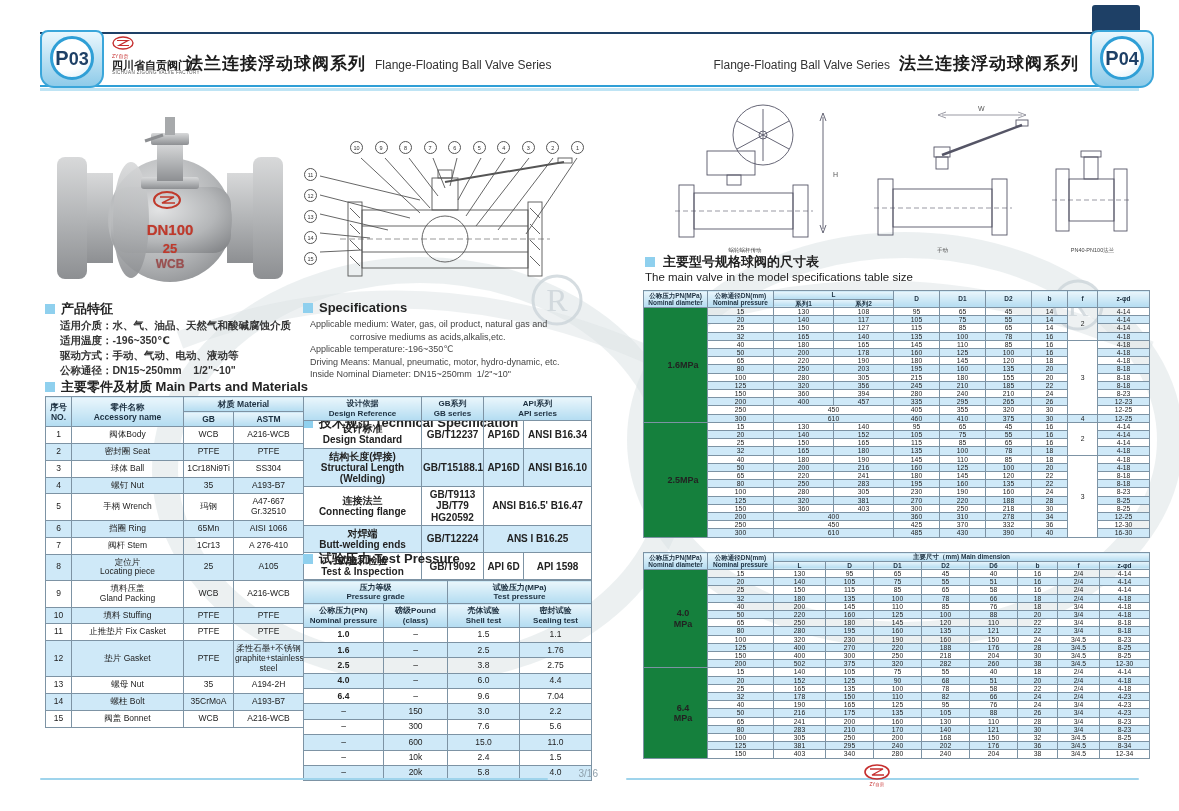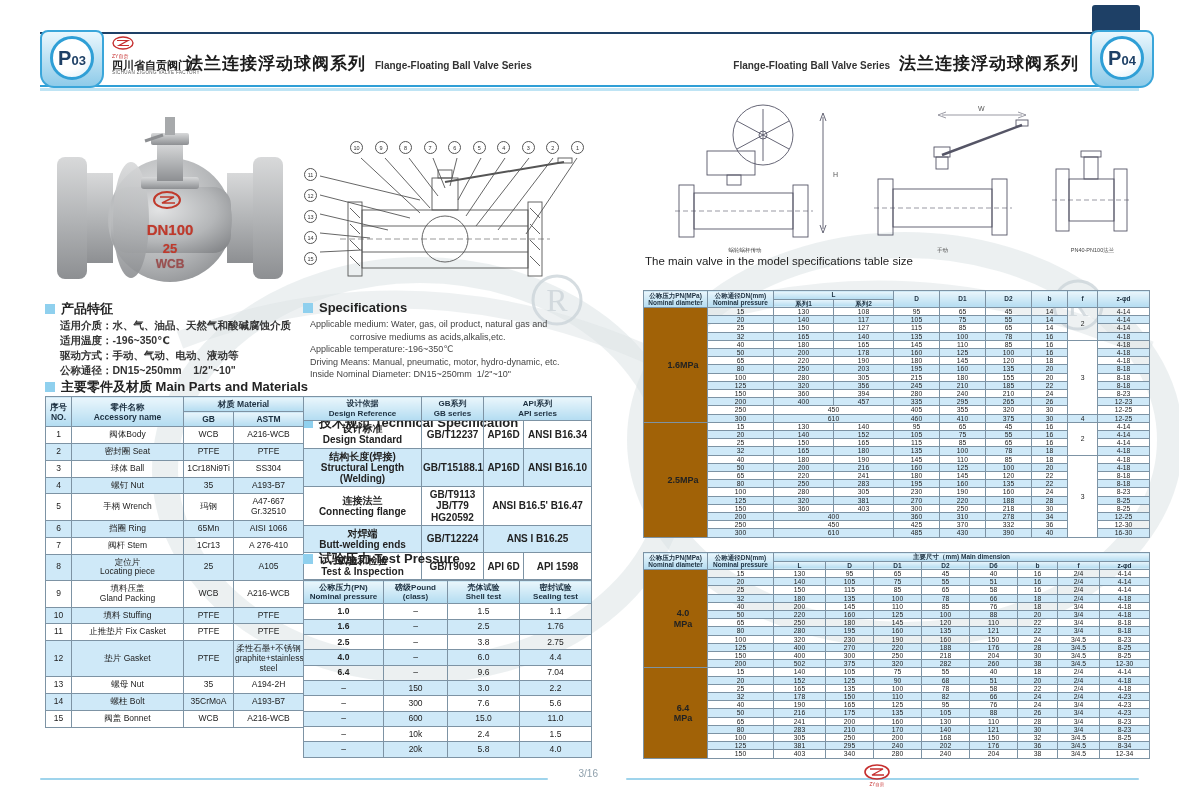--- a/index.html
+++ b/index.html
@@ -9,46 +9,46 @@
   .line{position:absolute;pointer-events:none;}
   .hdr-navy{left:40px;right:40px;top:32px;height:2px;background:#1e4066;}
   .hdr-blue{left:40px;right:40px;top:85px;height:2px;background:#2f9fd6;}
   .hdr-lblue{left:40px;right:40px;top:88px;height:3px;background:#bfe4f4;}
   .corner-navy{position:absolute;left:1092px;top:5px;width:48px;height:28px;background:#1e4066;border-radius:3px;}
   .tab{position:absolute;top:30px;width:64px;height:58px;background:linear-gradient(#eaf7fd,#8ecbe9);
        border:2px solid #3aa6da;border-radius:8px 8px 14px 14px;box-sizing:border-box;}
   .tab-l{left:40px;} .tab-r{left:1090px;}
   .badge{width:44px;height:44px;margin:4px auto 0;border-radius:50%;background:radial-gradient(circle at 35% 30%,#ffffff 55%,#d6edf8);
          border:3px solid #2f9fd6;box-sizing:border-box;display:flex;align-items:center;justify-content:center;}
-  .bp{font-weight:bold;color:#1e4066;font-size:13px;letter-spacing:0;}
+  .bp{font-weight:bold;color:#1e4066;font-size:18px;letter-spacing:0;}
   .bp::first-letter{font-size:20px;}
   .brand{position:absolute;left:112px;top:36px;line-height:1.1;}
   .brand-cap{font-size:5px;color:#c62f2f;}
   .brand-cn{font-size:11px;font-weight:bold;color:#1a1a1a;}
   .brand-en{font-size:4.5px;color:#555;letter-spacing:.4px;}
   .title-l{position:absolute;left:186px;top:52px;display:flex;align-items:baseline;gap:9px;}
   .title-r{position:absolute;right:100px;top:52px;display:flex;align-items:baseline;gap:9px;}
   .t-cn{font-size:17px;font-weight:bold;color:#1c1c1c;letter-spacing:1px;}
-  .t-en{font-size:10px;font-weight:bold;color:#333;}
+  .t-en{font-size:12px;font-weight:normal;color:#333;}
   
   .sec{position:absolute;display:flex;align-items:center;gap:6px;}
   .sq{width:10px;height:10px;background:#8fd0ee;flex:0 0 aupx;}
   .sec-t{font-size:13px;font-weight:bold;color:#222;}
   .sec2{line-height:1.25;}
   .sec2 .row1{display:flex;align-items:center;gap:8px;}
   .sec2 .en{font-size:11.5px;font-weight:normal;color:#222;}
   
   .feat-line{font-size:10.5px;font-weight:bold;color:#333;line-height:15px;white-space:pre-wrap;}
   .spec-line{font-size:9px;color:#444;line-height:12.5px;white-space:pre-wrap;}
   
   .dt{border-collapse:collapse;table-layout:fixed;}
   .dt th,.dt td{border:1px solid #7d93a4;text-align:center;white-space:pre-line;overflow:hidden;vertical-align:middle;}
   .dt thead th{background:linear-gradient(#eaf6fc,#b3dcf1);color:#1c2f3f;font-weight:bold;}
   .dt tbody tr:nth-child(even) td{background:#cfe9f8;}
-  .dt td.pn{background:#a16207;font-weight:bold;padding-left:16px;}
+  .dt td.pn{background:#15803d;font-weight:bold;padding-left:16px;}
   .dt td.b{font-weight:bold;}
   .tbl-parts td{font-size:8.5px;padding:3px 1px;line-height:1.15;}
   .tbl-parts th{font-size:8.5px;padding:2px 1px;line-height:1.2;}
   .tbl-techspec td{font-size:10px;padding:2px 1px;font-weight:bold;line-height:1.12;}
   .tbl-techspec th{font-size:8px;padding:2px 1px;line-height:1.2;}
   .tbl-tp td{font-size:8.5px;padding:2.5px 1px;line-height:1.1;}
   .tbl-tp th{font-size:8px;padding:2px 1px;line-height:1.15;}
   .tbl-dims td{font-size:6.8px;padding:0 1px;line-height:7.2px;height:7.2px;}
   .tbl-dims th{font-size:6.5px;padding:0 1px;line-height:7.5px;}
   .tbl-dims td.pn{font-size:9px;line-height:1.15;}
@@ -429,20 +429,26 @@
   </div>
   <div class="abs tbl-tp" style="left:303px;top:580px;width:288px;">
       <table class="dt" style="width: 100%;">
         <colgroup>
           <col style="width: 80px;">
           <col style="width: 64px;">
           <col style="width: 72px;">
           <col style="width: 72px;">
         </colgroup>
         <thead>
+          <tr>
+            <th colspan="2">压力等级
+Pressure grade</th>
+            <th colspan="2">试验压力(MPa)
+Test pressure</th>
+          </tr>
           <tr>
             <th>公称压力(PN)
 Nominal pressure</th>
             <th>磅级Pound
 (class)</th>
             <th>壳体试验
 Shell test</th>
             <th>密封试验
 Sealing test</th>
           </tr>
@@ -562,20 +568,24 @@
             <rect x="41" y="52" width="20" height="6"></rect>
           <line x1="12" y1="101" x2="92" y2="101" stroke-dasharray="5 3" stroke-width="0.6"></line>
         </g>
       </svg>
       <div class="cap">PN40-PN100法兰</div>
     </div>
   </div>
 
   <div class="sec sec2" style="left:645px;top:254px;">
     <div>
+      <div class="row1">
+        <span class="sq"></span>
+        <span class="sec-t">主要型号规格球阀的尺寸表</span>
+      </div>
       <div class="en">The main valve in the model specifications table size</div>
     </div>
   </div>
 
   <div class="abs tbl-dims" style="left:643px;top:290px;width:506px;">
       <table class="dt" style="width: 100%;">
         <colgroup>
           <col style="width: 64px;">
           <col style="width: 66px;">
           <col style="width: 60px;">

